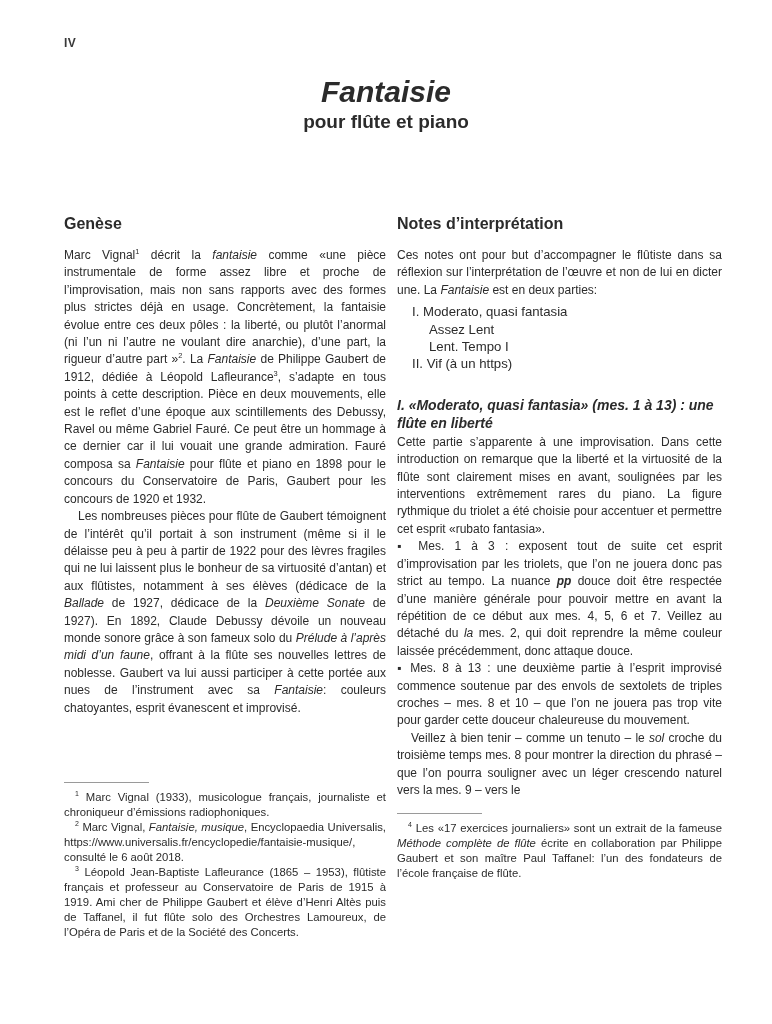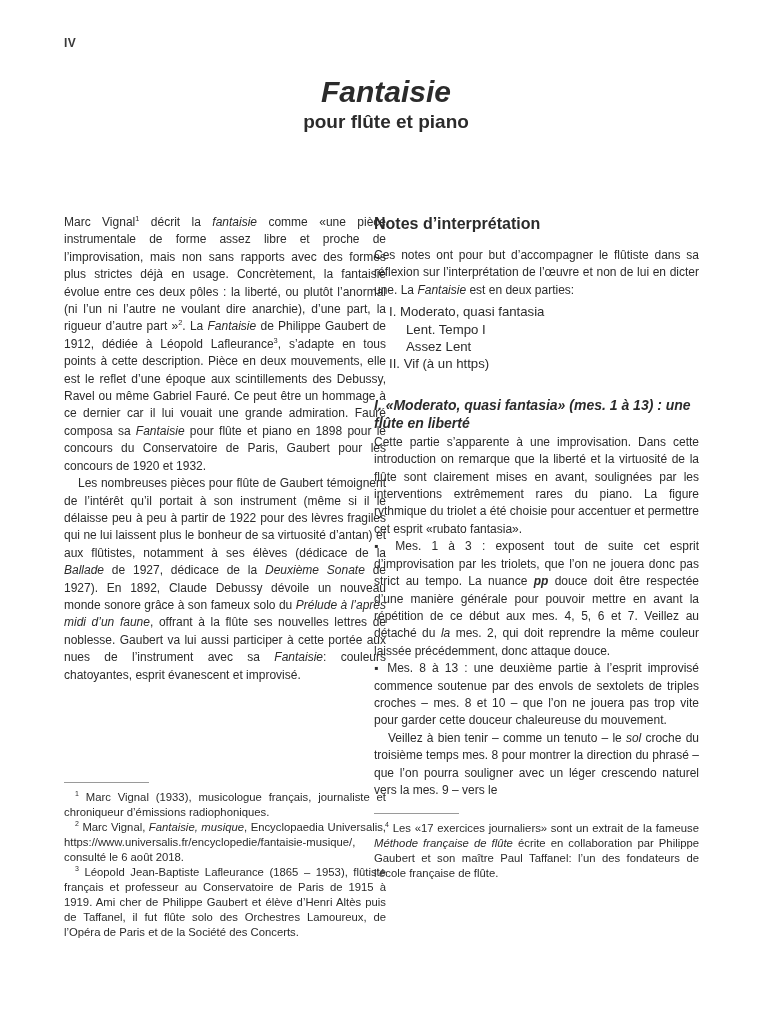--- a/index.html
+++ b/index.html
@@ -14,21 +14,21 @@
   .page-number {
     position: absolute; left: 64px; top: 36px;
     font-size: 12px; font-weight: 700; letter-spacing: 0.5px; color: #383838;
   }
   .title-block { position: absolute; top: 76px; left: 0; width: 772px; text-align: center; }
   .title-main  { font-size: 30px; font-weight: 700; font-style: italic; line-height: 32px; }
   .title-sub   { font-size: 19px; font-weight: 700; line-height: 22px; margin-top: 3px; }
 
   .column { position: absolute; top: 214px; }
   .col-left  { left: 64px;  width: 322px; height: 790px; }
-  .col-right { left: 374px; width: 325px; }
+  .col-right { left: 397px; width: 325px; }
 
   .col-heading { font-size: 16px; font-weight: 700; margin: 0 0 13px 0; line-height: 20px; }
 
   p.body-p {
     margin: 0; font-size: 12px; line-height: 17.4px;
     text-align: justify; hyphens: auto; -webkit-hyphens: auto;
   }
   p.indent { text-indent: 14px; }
 
   .movements { margin: 4px 0 4px 0; }
@@ -56,47 +56,48 @@
 <body>
 
 <div class="page-number">IV</div>
 
 <div class="title-block">
   <div class="title-main">Fantaisie</div>
   <div class="title-sub">pour flûte et piano</div>
 </div>
 
 <div class="column col-left">
+  <h2 class="col-heading">Genèse</h2>
   <p class="body-p">Marc Vignal<sup>1</sup> décrit la <i>fantaisie</i> comme «une pièce instrumentale de forme assez libre et proche de l’improvisation, mais non sans rapports avec des formes plus strictes déjà en usage. Concrètement, la fantaisie évolue entre ces deux pôles : la liberté, ou plutôt l’anormal (ni l’un ni l’autre ne voulant dire anarchie), d’une part, la rigueur d’autre part »<sup>2</sup>. La <i>Fantaisie</i> de Philippe Gaubert de 1912, dédiée à Léopold Lafleurance<sup>3</sup>, s’adapte en tous points à cette description. Pièce en deux mouvements, elle est le reflet d’une époque aux scintillements des Debussy, Ravel ou même Gabriel Fauré. Ce peut être un hommage à ce dernier car il lui vouait une grande admiration. Fauré composa sa <i>Fantaisie</i> pour flûte et piano en 1898 pour le concours du Conservatoire de Paris, Gaubert pour les concours de 1920 et 1932.</p>
   <p class="body-p indent">Les nombreuses pièces pour flûte de Gaubert témoignent de l’intérêt qu’il portait à son instrument (même si il le délaisse peu à peu à partir de 1922 pour des lèvres fragiles qui ne lui laissent plus le bonheur de sa virtuosité d’antan) et aux flûtistes, notamment à ses élèves (dédicace de la <i>Ballade</i> de 1927, dédicace de la <i>Deuxième Sonate</i> de 1927). En 1892, Claude Debussy dévoile un nouveau monde sonore grâce à son fameux solo du <i>Prélude à l’après midi d’un faune</i>, offrant à la flûte ses nouvelles lettres de noblesse. Gaubert va lui aussi participer à cette portée aux nues de l’instrument avec sa <i>Fantaisie</i>: couleurs chatoyantes, esprit évanescent et improvisé.</p>
 
   <div class="footnotes-left">
     <div class="fn-rule"></div>
     <p class="footnote"><sup>1</sup> Marc Vignal (1933), musicologue français, journaliste et chroniqueur d’émissions radiophoniques.</p>
     <p class="footnote"><sup>2</sup> Marc Vignal, <i>Fantaisie, musique</i>, Encyclopaedia Universalis, https://www.universalis.fr/encyclopedie/fantaisie-musique/, consulté le 6 août 2018.</p>
     <p class="footnote"><sup>3</sup> Léopold Jean-Baptiste Lafleurance (1865 – 1953), flûtiste français et professeur au Conservatoire de Paris de 1915 à 1919. Ami cher de Philippe Gaubert et élève d’Henri Altès puis de Taffanel, il fut flûte solo des Orchestres Lamoureux, de l’Opéra de Paris et de la Société des Concerts.</p>
   </div>
 </div>
 
 <div class="column col-right">
   <h2 class="col-heading">Notes d’interprétation</h2>
   <p class="body-p">Ces notes ont pour but d’accompagner le flûtiste dans sa réflexion sur l’interprétation de l’œuvre et non de lui en dicter une. La <i>Fantaisie</i> est en deux parties:</p>
 
   <div class="movements">
     <div class="mv mv-l1">I. Moderato, quasi fantasia</div>
+    <div class="mv mv-l2">Assez Lent</div>
     <div class="mv mv-l2">Lent. Tempo I</div>
-    <div class="mv mv-l2">Assez Lent</div>
     <div class="mv mv-l1">II. Vif (à un https)</div>
   </div>
 
 
   <h3 class="section-heading">I. «Moderato, quasi fantasia» (mes. 1 à 13) : une flûte en liberté</h3>
 
   <p class="body-p">Cette partie s’apparente à une improvisation. Dans cette introduction on remarque que la liberté et la virtuosité de la flûte sont clairement mises en avant, soulignées par les interventions extrêmement rares du piano. La figure rythmique du triolet a été choisie pour accentuer et permettre cet esprit «rubato fantasia».</p>
   <p class="body-p">▪ Mes. 1 à 3 : exposent tout de suite cet esprit d’improvisation par les triolets, que l’on ne jouera donc pas strict au tempo. La nuance <b><i>pp</i></b> douce doit être respectée d’une manière générale pour pouvoir mettre en avant la répétition de ce début aux mes. 4, 5, 6 et 7. Veillez au détaché du <i>la</i> mes. 2, qui doit reprendre la même couleur laissée précédemment, donc attaque douce.</p>
   <p class="body-p">▪ Mes. 8 à 13 : une deuxième partie à l’esprit improvisé commence soutenue par des envols de sextolets de triples croches – mes. 8 et 10 – que l’on ne jouera pas trop vite pour garder cette douceur chaleureuse du mouvement.</p>
   <p class="body-p indent">Veillez à bien tenir – comme un tenuto – le <i>sol</i> croche du troisième temps mes. 8 pour montrer la direction du phrasé – que l’on pourra souligner avec un léger crescendo naturel vers la mes. 9 – vers le</p>
 
   <div class="footnotes-right">
     <div class="fn-rule"></div>
-    <p class="footnote"><sup>4</sup> Les «17 exercices journaliers» sont un extrait de la fameuse <i>Méthode française de flûte</i> écrite en collaboration par Philippe Gaubert et son maître Paul Taffanel: l’un des fondateurs de l’école française de flûte.</p>
+    <p class="footnote"><sup>4</sup> Les «17 exercices journaliers» sont un extrait de la fameuse <i>Méthode complète de flûte</i> écrite en collaboration par Philippe Gaubert et son maître Paul Taffanel: l’un des fondateurs de l’école française de flûte.</p>
   </div>
 </div>
 
 </body></html>

